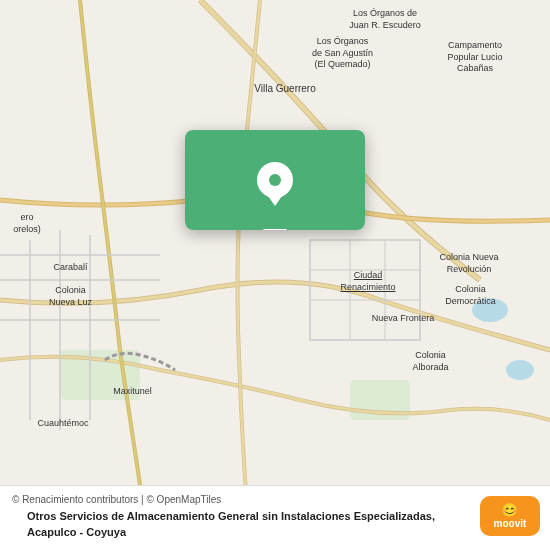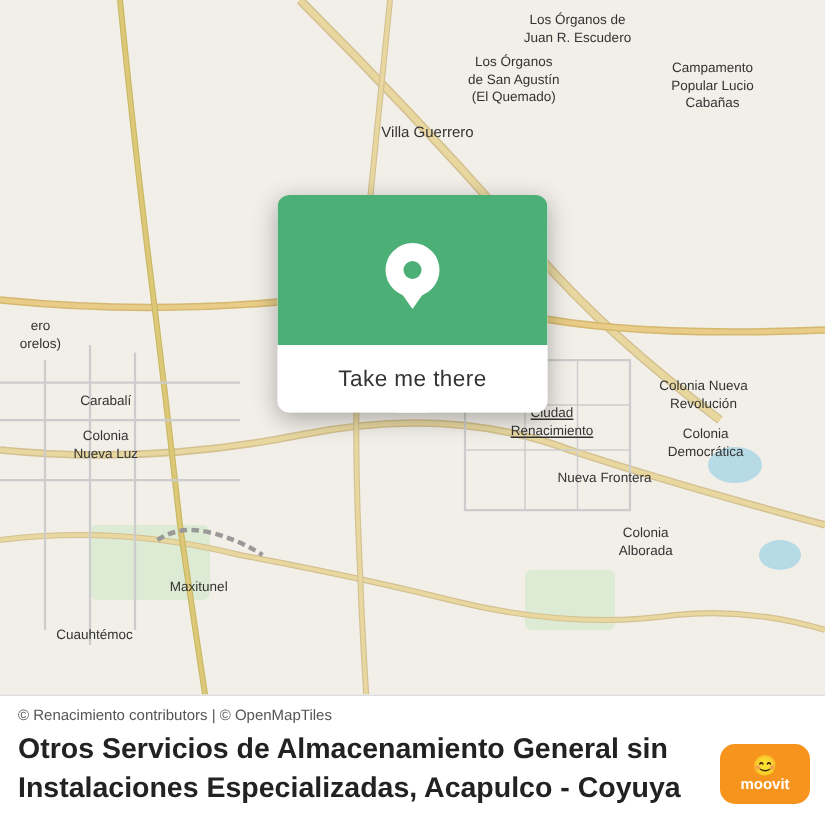--- a/index.html
+++ b/index.html
@@ -129,24 +129,25 @@
       z-index: 20;
     }
 
     .attribution {
       font-size: 10px;
       color: #555;
       margin-bottom: 4px;
     }
 
     .place-title {
-      font-size: 19px;
+      font-size: 11px;
       font-weight: bold;
       color: #222;
       line-height: 1.4;
+      margin-left: 15px;
     }
 
     
     .moovit-badge {
       position: absolute;
       bottom: 14px;
       right: 10px;
       width: 60px;
       height: 40px;
       background: #f7941d;
@@ -245,21 +246,20 @@
   <div class="map-label" style="left:393px; top:350px; font-size:9px; width:75px;">Colonia<br>Alborada</div>
   <div class="map-label" style="left:100px; top:386px; font-size:9px; width:65px;">Maxitunel</div>
   <div class="map-label" style="left:28px; top:418px; font-size:9px; width:70px;">Cuauhtémoc</div>
 
   <div class="popup-card">
     <div class="popup-map-area" style="background: #4caf76;">
       <div class="location-pin">
         <div class="pin-inner"></div>
       </div>
     </div>
-    <button class="popup-button">Take me there</button>
     <div class="popup-triangle"></div>
   </div>
 
   <div class="bottom-bar">
     <div class="attribution">© Renacimiento contributors | © OpenMapTiles</div>
     <div class="place-title" style="padding-right: 70px;">Otros Servicios de Almacenamiento General sin Instalaciones Especializadas, Acapulco - Coyuya</div>
   </div>
 
   <div class="moovit-badge">
     <div class="moovit-face">😊</div>

